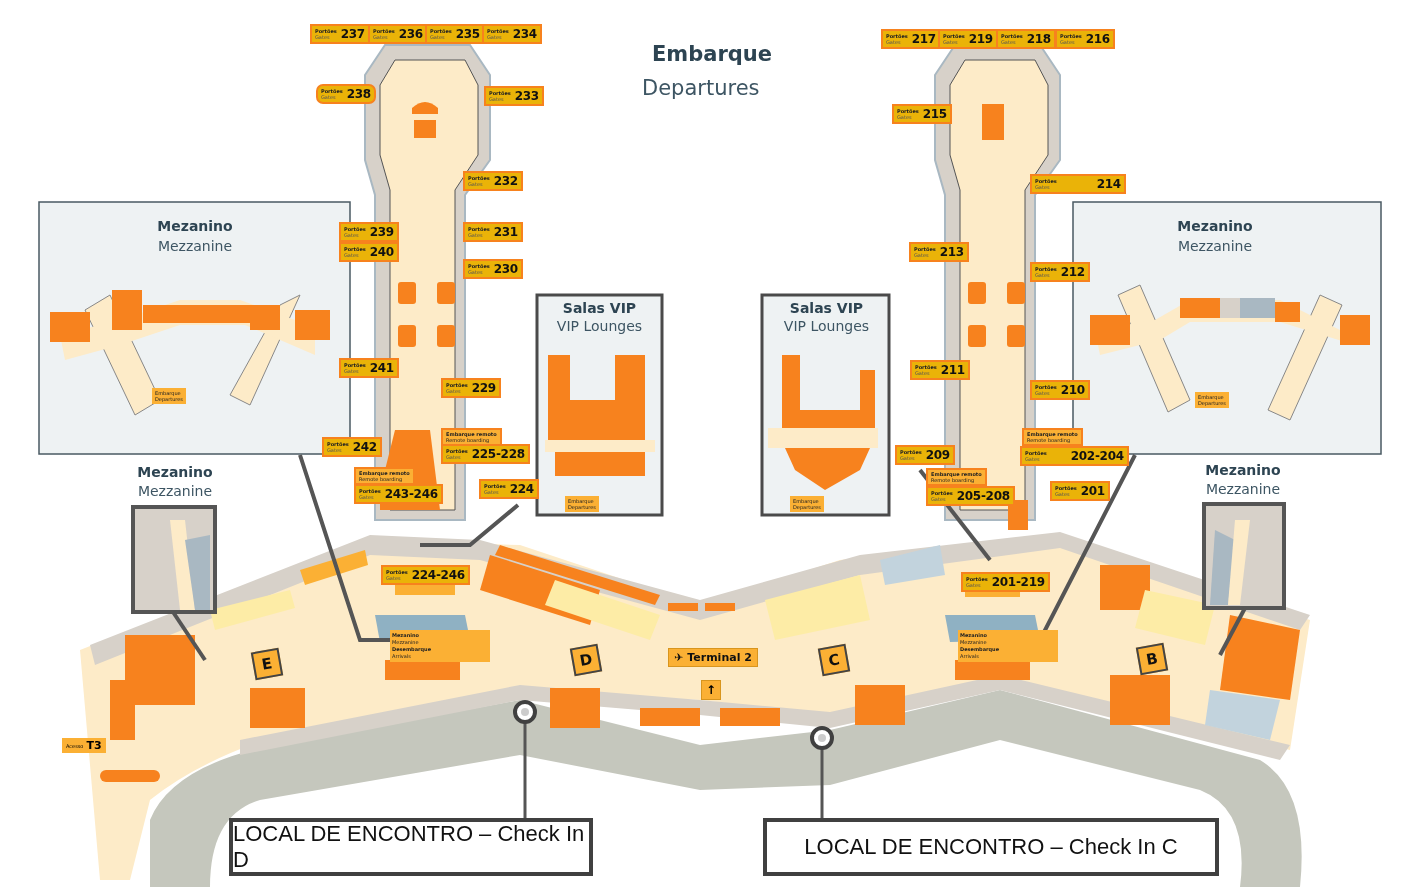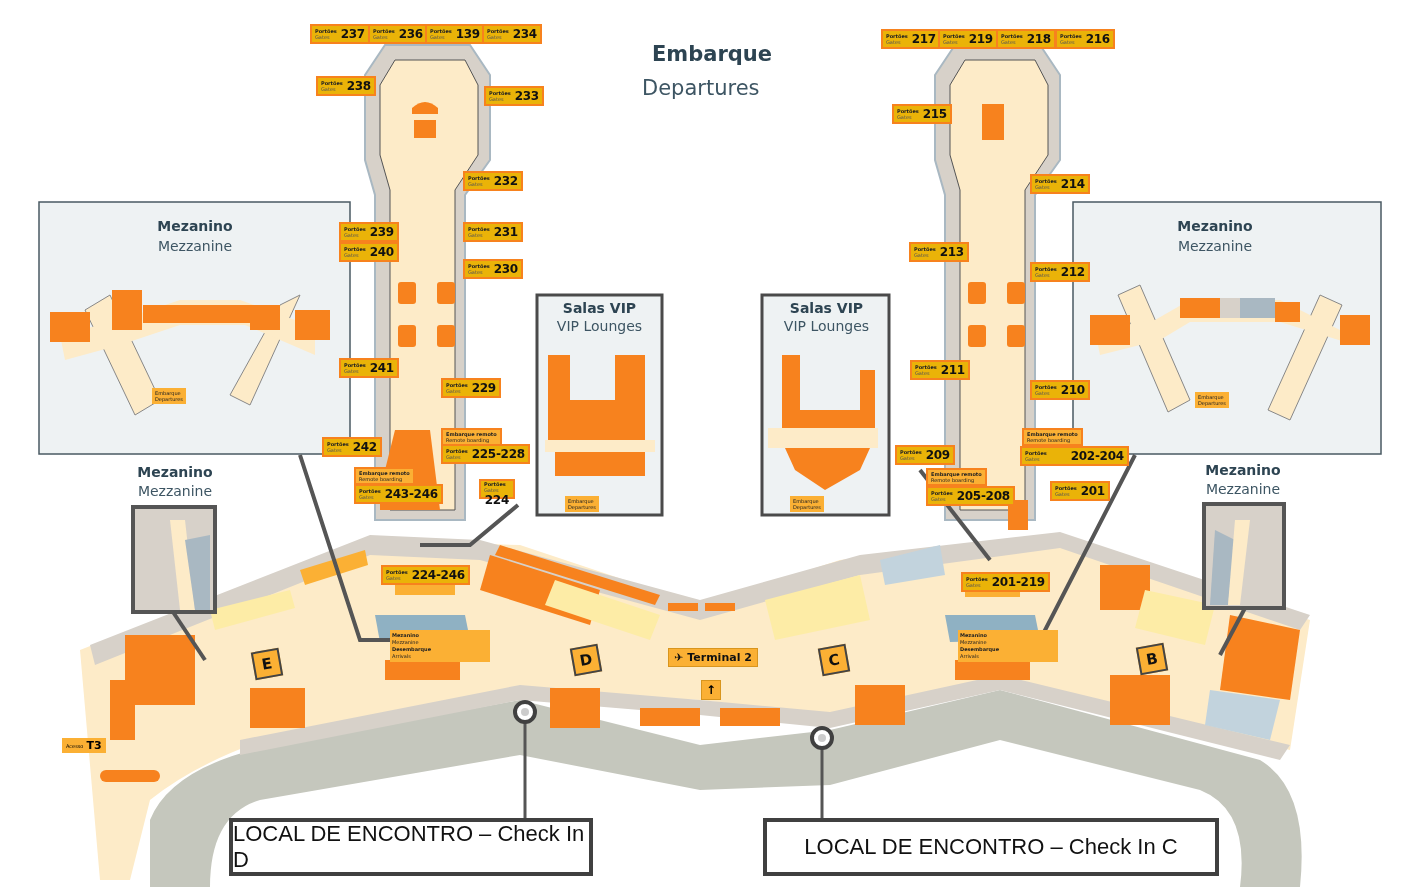--- a/index.html
+++ b/index.html
@@ -207,30 +207,30 @@
         <span>Portões</span>
         <span>Gates</span>
       </span>
       <span class="gn">236</span>
     </div>
     <div class="gate" style="left: 425px; top: 24px;">
       <span class="gw">
         <span>Portões</span>
         <span>Gates</span>
       </span>
-      <span class="gn">139</span>
+      <span class="gn">235</span>
     </div>
     <div class="gate" style="left: 482px; top: 24px;">
       <span class="gw">
         <span>Portões</span>
         <span>Gates</span>
       </span>
       <span class="gn">234</span>
     </div>
-    <div class="gate" style="left: 316px; top: 76px;">
+    <div class="gate" style="left: 316px; top: 84px; border-radius: 7px;">
       <span class="gw">
         <span>Portões</span>
         <span>Gates</span>
       </span>
       <span class="gn">238</span>
     </div>
     <div class="gate" style="left: 484px; top: 86px; align-items: center;">
       <span class="gw">
         <span>Portões</span>
         <span>Gates</span>
@@ -286,21 +286,21 @@
       </span>
       <span class="gn">229</span>
     </div>
     <div class="gate" style="left: 322px; top: 437px;">
       <span class="gw">
         <span>Portões</span>
         <span>Gates</span>
       </span>
       <span class="gn">242</span>
     </div>
-    <div class="gate" style="left: 479px; top: 479px; flex-direction: column;">
+    <div class="gate" style="left: 479px; top: 479px;">
       <span class="gw">
         <span>Portões</span>
         <span>Gates</span>
       </span>
       <span class="gn">224</span>
     </div>
     <div class="gate" style="left: 881px; top: 29px;">
       <span class="gw">
         <span>Portões</span>
         <span>Gates</span>
@@ -328,21 +328,21 @@
       </span>
       <span class="gn">216</span>
     </div>
     <div class="gate" style="left: 892px; top: 104px;">
       <span class="gw">
         <span>Portões</span>
         <span>Gates</span>
       </span>
       <span class="gn">215</span>
     </div>
-    <div class="gate" style="left: 1030px; top: 174px;">
+    <div class="gate" style="left: 1030px; top: 174px; gap: 36px;">
       <span class="gw">
         <span>Portões</span>
         <span>Gates</span>
       </span>
       <span class="gn">214</span>
     </div>
     <div class="gate" style="left: 909px; top: 242px;">
       <span class="gw">
         <span>Portões</span>
         <span>Gates</span>

